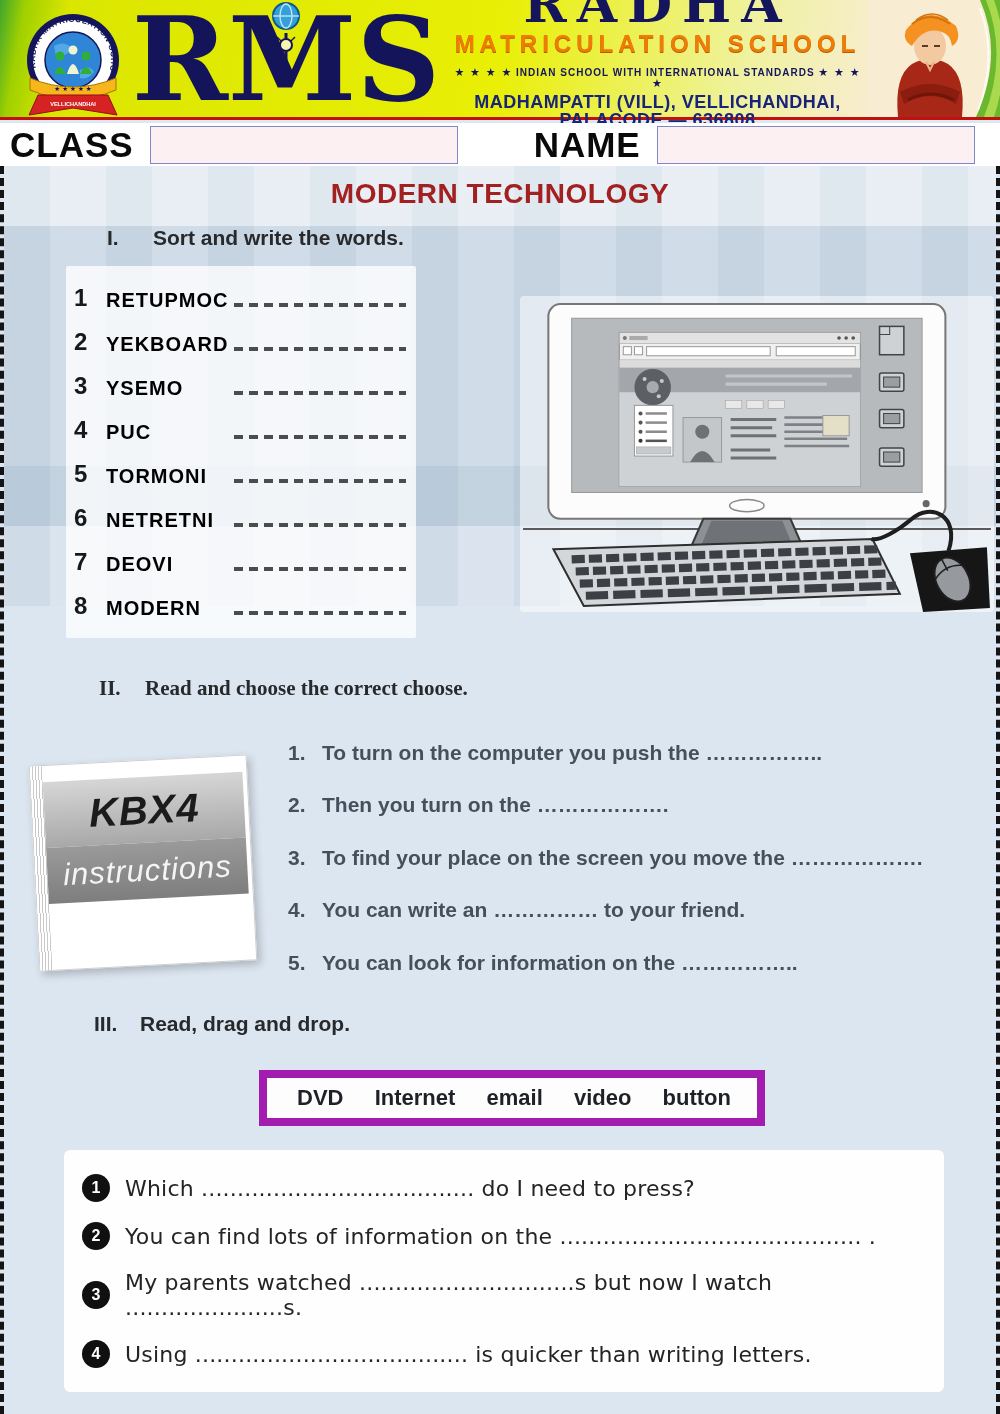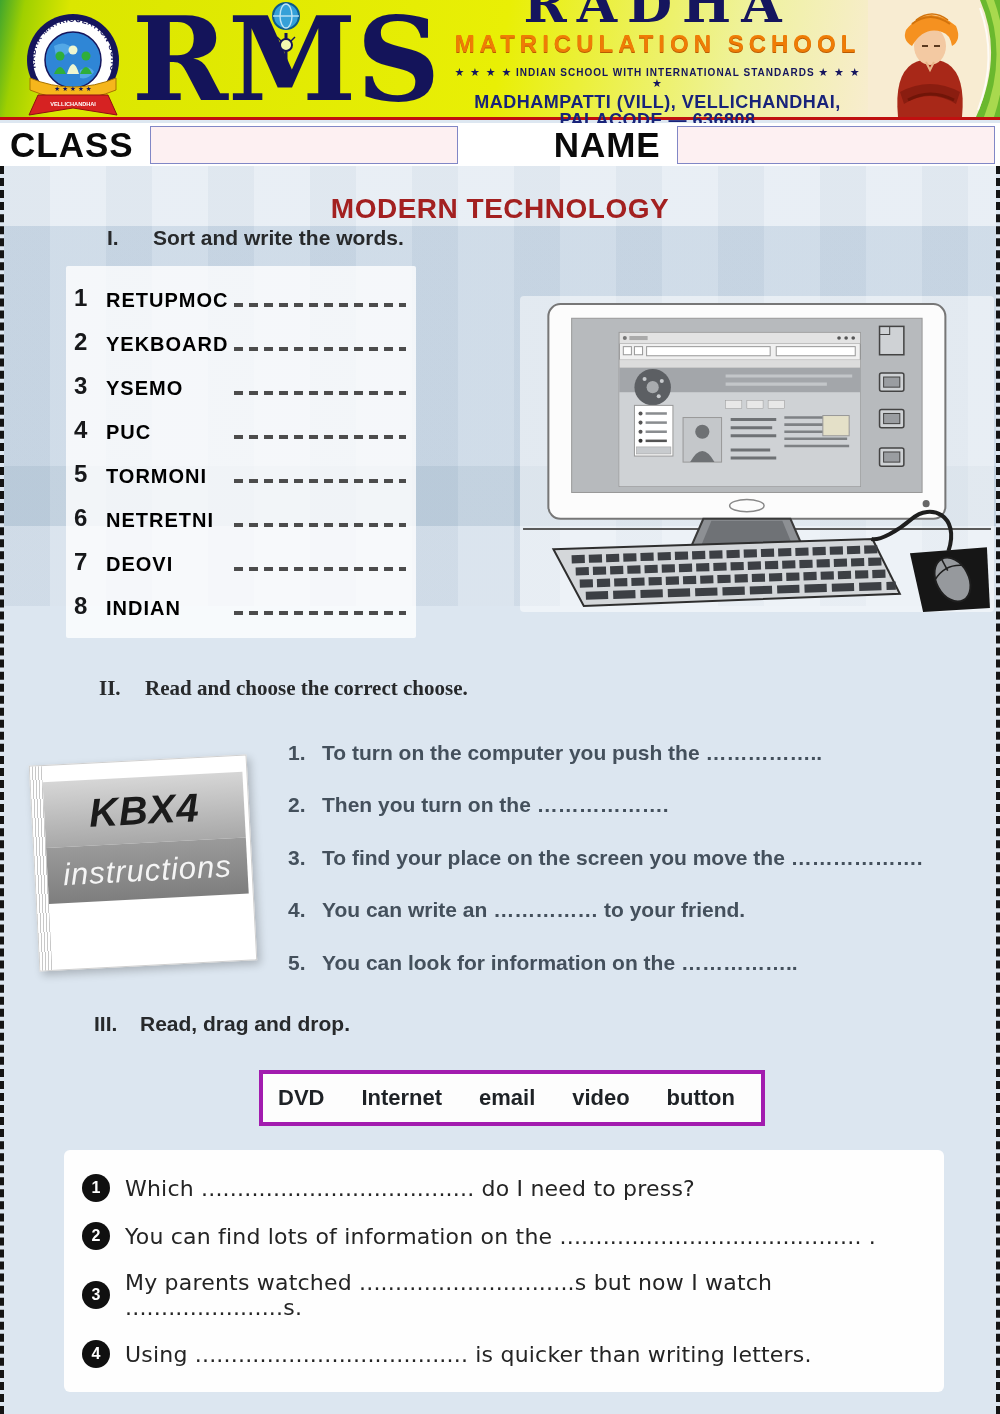--- a/index.html
+++ b/index.html
@@ -29,21 +29,21 @@
   .phone { margin-top:3px; font-size:12px; font-weight:bold; color:#18237a; letter-spacing:.5px; }
   .vivek-wrap { width:132px; height:117px; flex:0 0 auto; }
 
   
   .id-strip {
     position:absolute; top:123px; left:0; width:1000px; height:43px;
     background:#ffffff; display:flex; align-items:center;
   }
   .id-label { font-size:35px; font-weight:bold; color:#0a0a0a; letter-spacing:1px; }
   .id-label.class { margin-left:10px; }
-  .id-label.name { margin-left:96px; }
+  .id-label.name { margin-left:76px; }
   .id-input {
     height:38px; background:#fdf0f2; border:1px solid #8187c6; outline:none;
     font-size:22px; padding:0 8px; color:#333;
   }
   .id-input.class { width:308px; margin-left:16px; }
   .id-input.name { width:318px; margin-left:16px; }
 
   
   .sheet {
     position:absolute; top:166px; left:0; width:1000px; height:1248px;
@@ -52,21 +52,21 @@
   }
   
   .sheet::before {
     content:""; position:absolute; top:0; left:0; width:100%; height:440px;
     background:
       linear-gradient(180deg, rgba(255,255,255,.35) 0 60px, rgba(170,190,210,.25) 60px 300px, rgba(120,150,175,.25) 300px 360px, rgba(210,220,230,.2) 360px 440px),
       repeating-linear-gradient(90deg, rgba(130,155,180,.14) 0 46px, rgba(225,232,240,.16) 46px 102px);
     pointer-events:none;
   }
   .ws-title {
-    position:absolute; top:27px; left:0; width:100%; text-align:center;
+    position:absolute; top:12px; left:0; width:100%; text-align:center;
     font-size:28px; font-weight:bold; color:#a32020; letter-spacing:.5px;
   }
   .sec-head { position:absolute; display:flex; font-size:21px; font-weight:bold; color:#27292b; }
   .sec-head .numeral { width:46px; text-align:left; }
   .sec1-head { top:60px; left:103px; }
   .sec2-head { top:510px; left:95px;font-family:Liberation Serif, serif; }
   .sec3-head { top:846px; left:90px; }
 
   
   .word-panel {
@@ -111,23 +111,23 @@
   }
   .book-band2 span { font-size:31px; font-style:italic; color:#f5f5f5; letter-spacing:1px; }
 
   .questions { position:absolute; top:572px; left:284px; width:690px; display:flex; flex-direction:column; }
   .q-row { display:flex; margin-bottom:23px; font-size:21px; font-weight:bold; color:#44505c; line-height:1.4; }
   .q-num { width:34px; flex:0 0 auto; }
 
   
   .word-bank {
     position:absolute; top:904px; left:255px; width:506px; height:56px;
-    background:#fdfdfd; border:4px solid #a21caf;
+    background:#fdfdfd; border:8px solid #a21caf;
     display:flex; align-items:center; justify-content:space-between;
-    padding:0 26px 0 15px;
+    padding:0 26px 0 30px;
   }
   .bank-word { font-size:22px; font-weight:600; color:#1e2226; cursor:grab; }
 
   .answer-box {
     position:absolute; top:984px; left:60px; width:880px; height:242px;
     background:#fefefe; border-radius:6px;
     display:flex; flex-direction:column; justify-content:space-around;
     padding:14px 18px;
   }
   .ans-row { display:flex; align-items:center; font-family:"DejaVu Sans", sans-serif; font-size:22px; color:#242424; }
@@ -260,21 +260,21 @@
         <span class="word-text">NETRETNI</span>
         <span class="dashline"></span>
       </div>
       <div class="word-row">
         <span class="word-num">7</span>
         <span class="word-text">DEOVI</span>
         <span class="dashline"></span>
       </div>
       <div class="word-row">
         <span class="word-num">8</span>
-        <span class="word-text">INDIAN</span>
+        <span class="word-text">MODERN</span>
         <span class="dashline"></span>
       </div>
     </div>
 
     <div class="computer-wrap">
       <svg width="474" height="316" viewBox="0 0 462 312">
         <line x1="0" y1="230" x2="462" y2="230" stroke="#5a5a5a" stroke-width="2"></line>
 
         <rect x="25" y="8" width="392" height="212" rx="12" fill="#fcfcfc" stroke="#777" stroke-width="2"></rect>
         <rect x="48" y="22" width="346" height="172" fill="#b7babd" stroke="#999"></rect>

